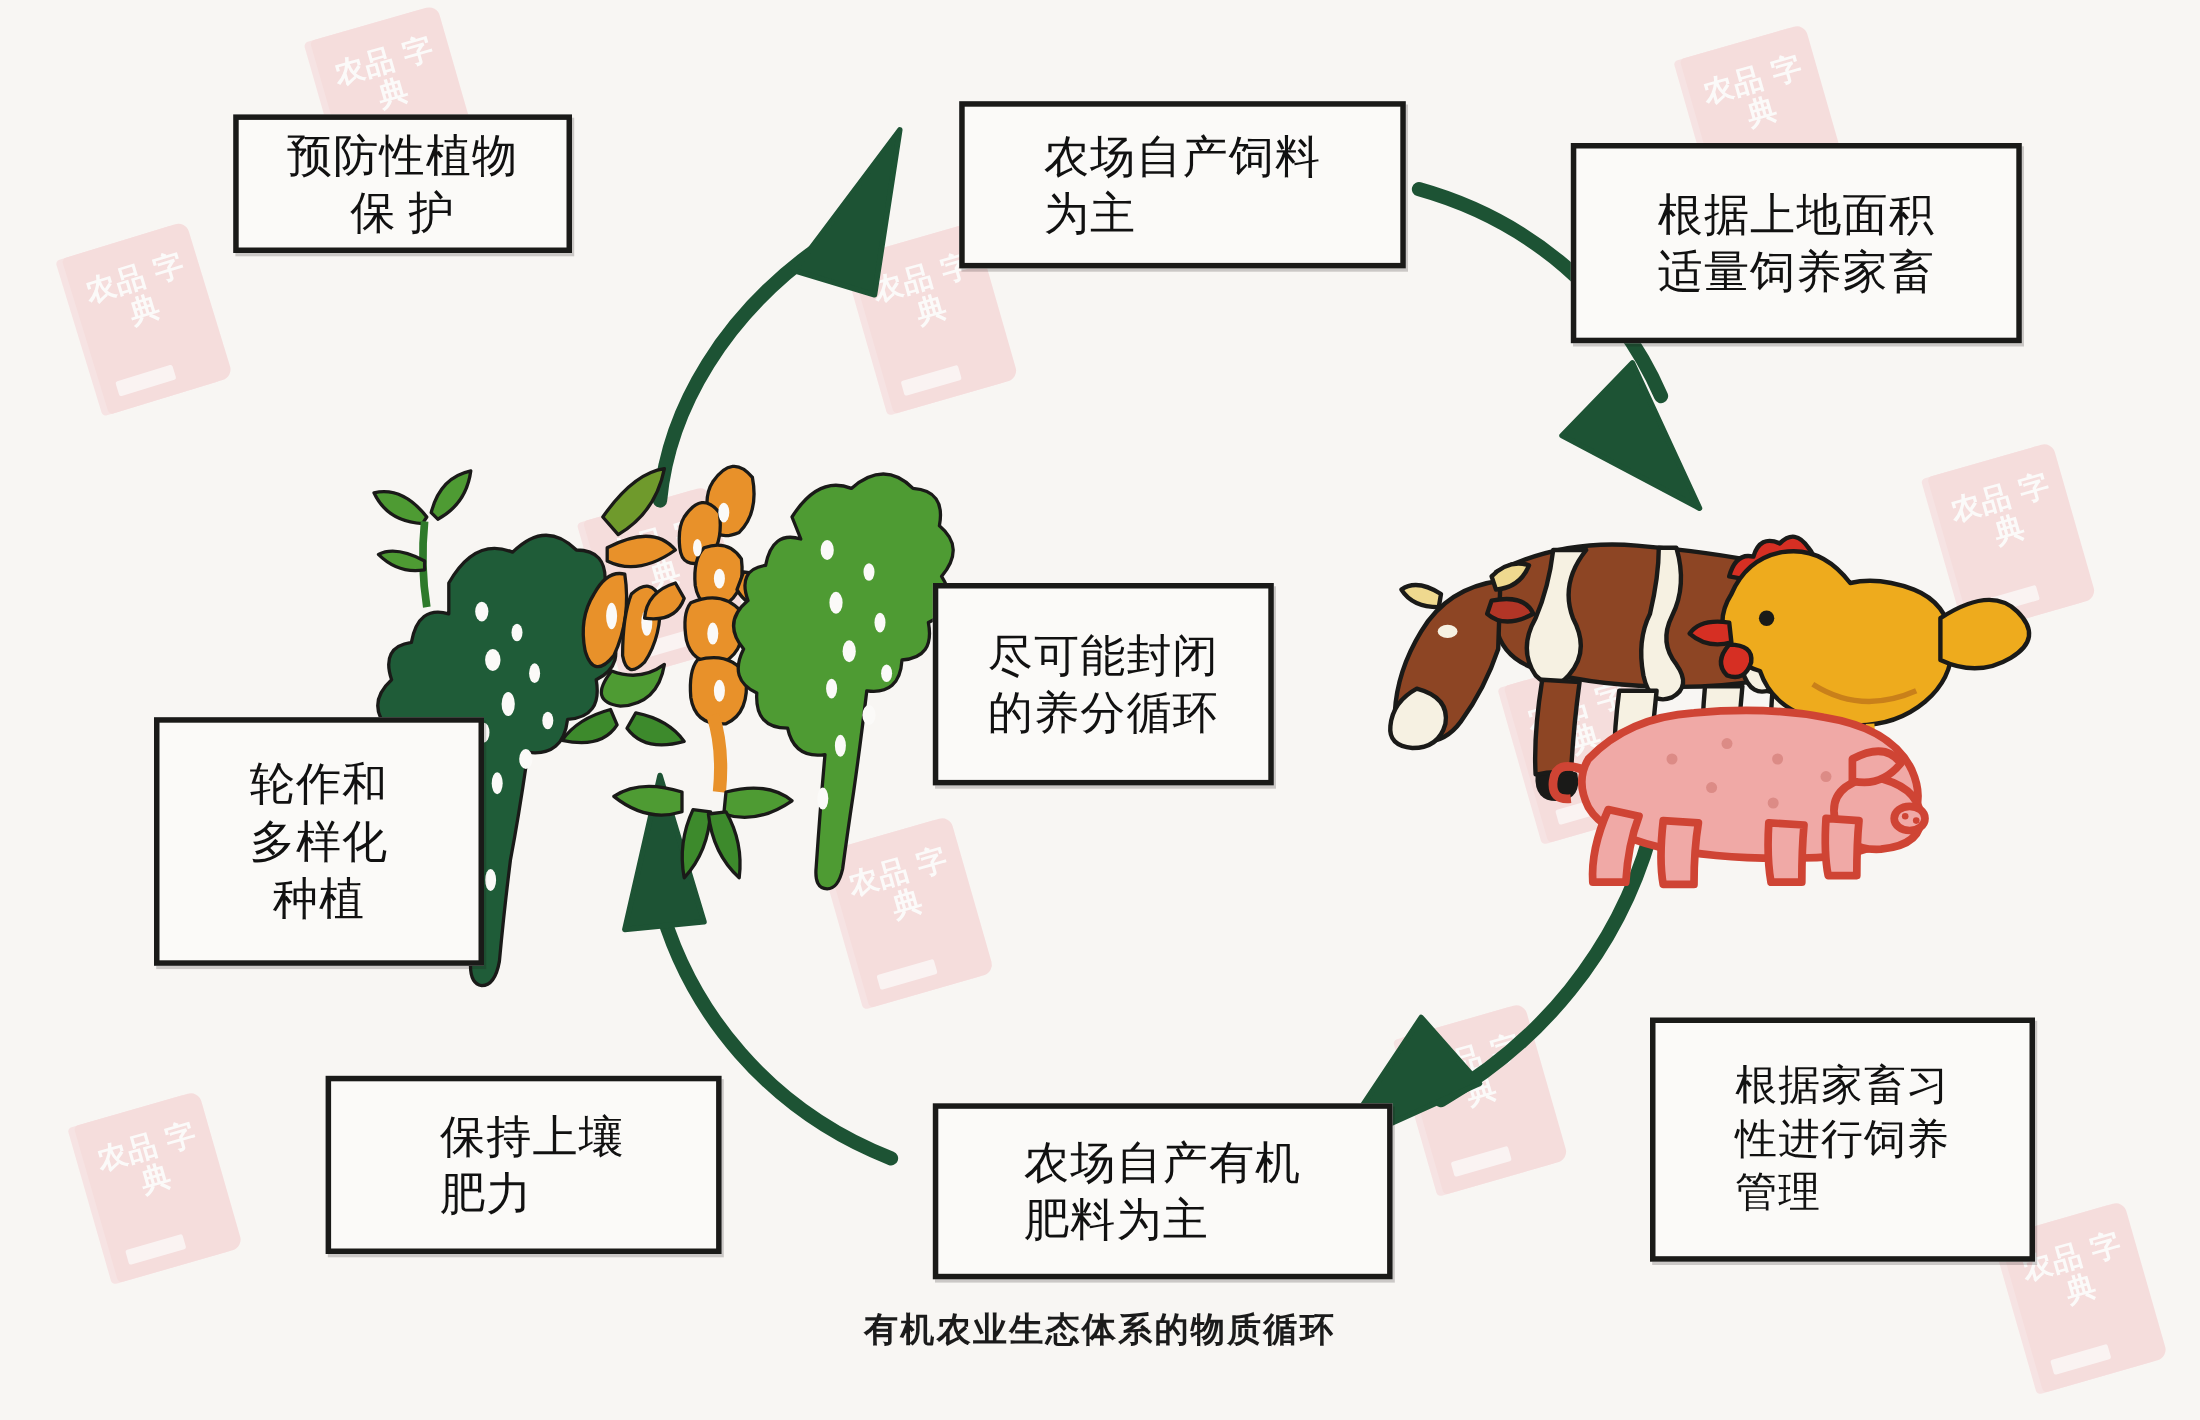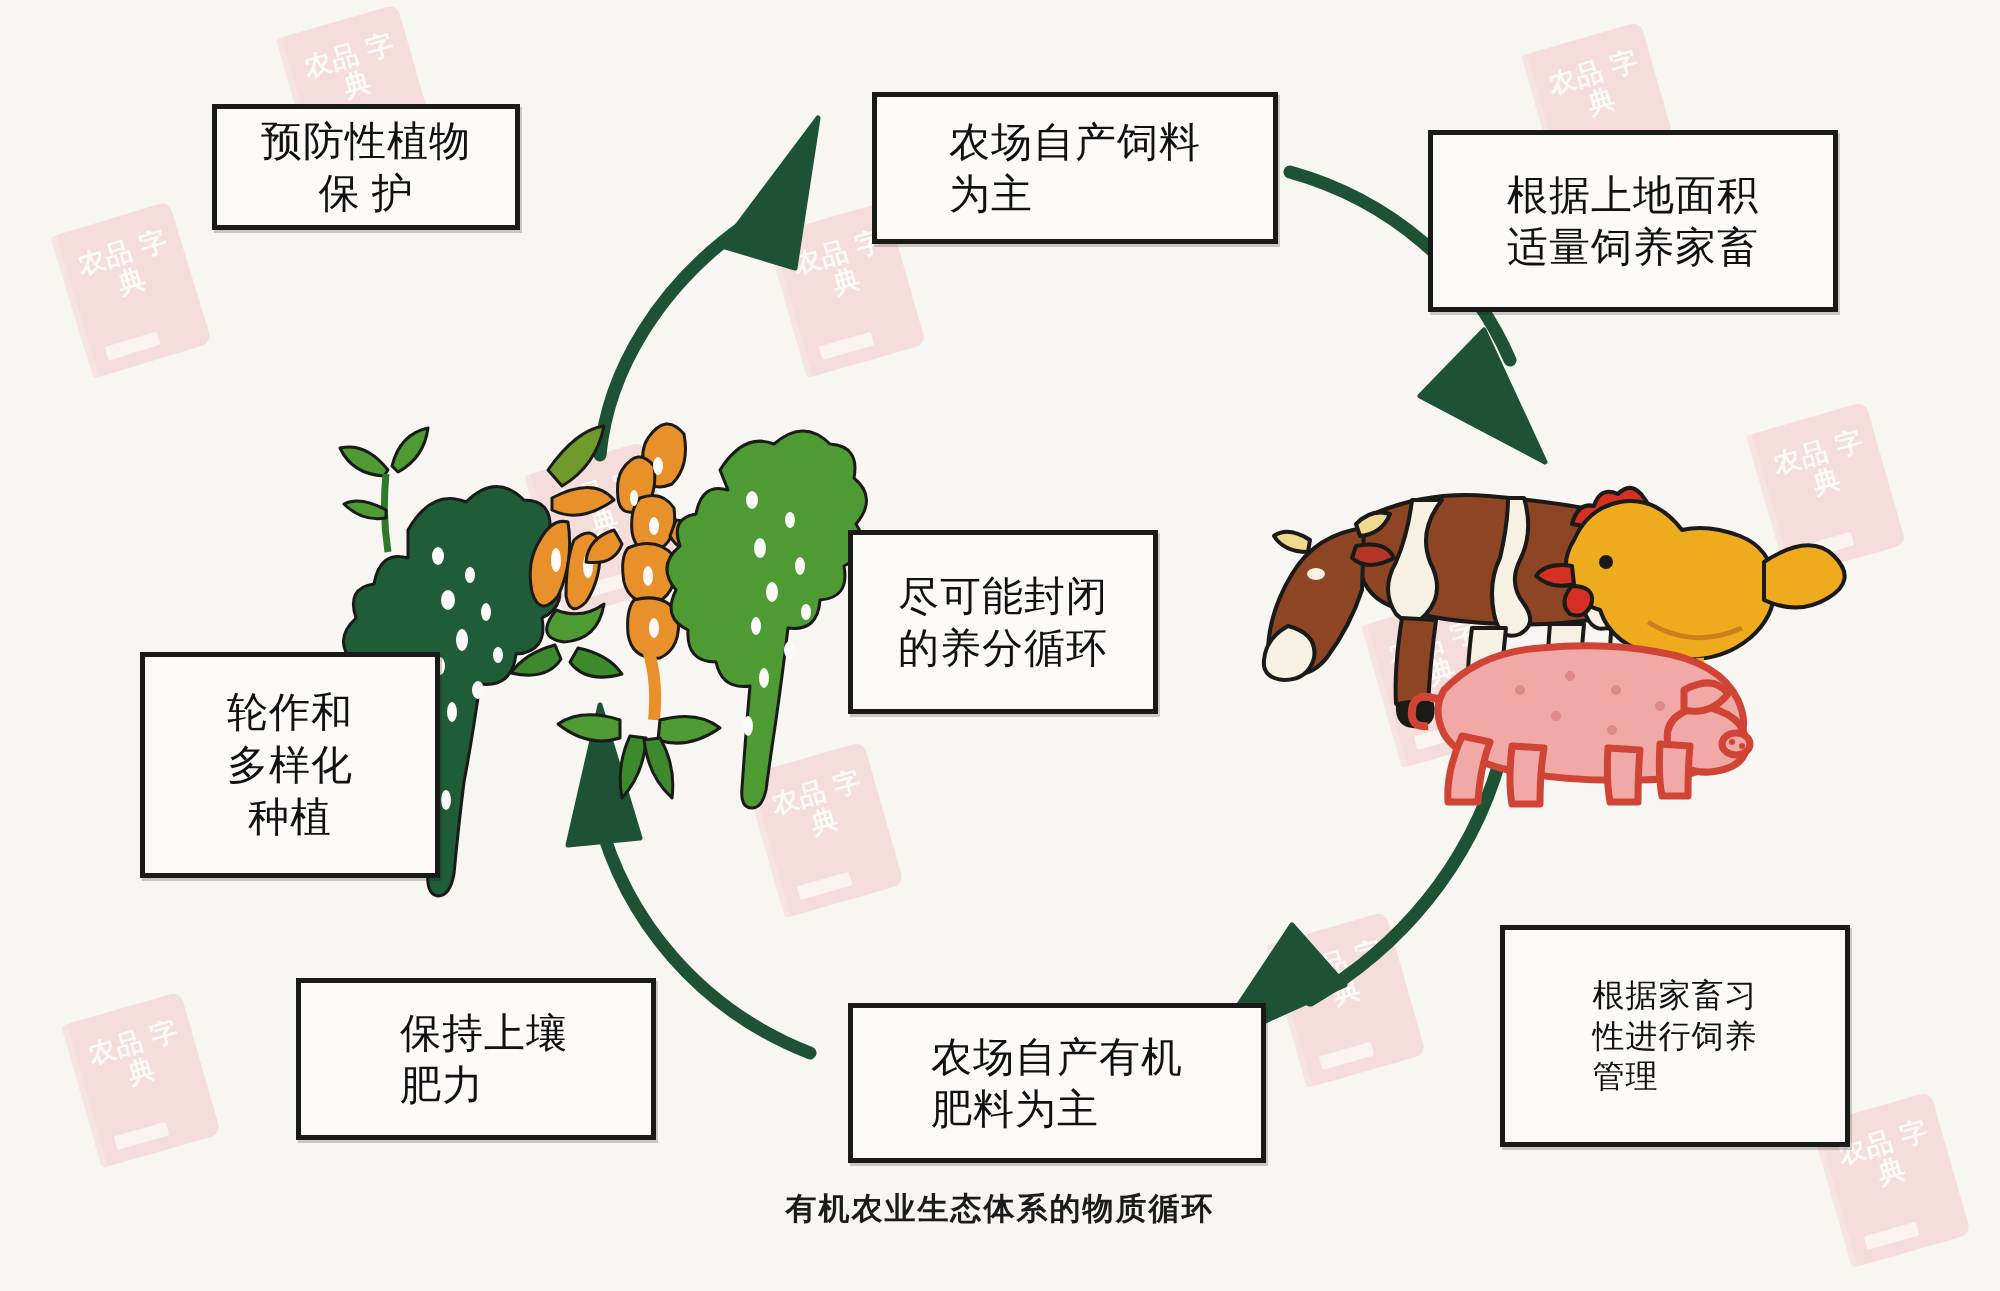--- a/index.html
+++ b/index.html
@@ -388,21 +388,21 @@
   <div class="node" style="left:296px;top:978px;width:360px;height:162px;font-size:41px;padding-left:16px;">
     <div class="txt" style="text-align:left;">保持上壤
 肥力</div>
   </div>
 
   <div class="node" style="left:848px;top:1003px;width:418px;height:160px;font-size:41px;">
     <div class="txt" style="text-align:left;">农场自产有机
 肥料为主</div>
   </div>
 
-  <div class="node" style="left:1500px;top:925px;width:350px;height:222px;font-size:32px;">
+  <div class="node" style="left:1500px;top:925px;width:350px;height:222px;font-size:38px;">
     <div class="txt" style="text-align:left;">根据家畜习
 性进行饲养
 管理</div>
   </div>
 
   <div id="caption">有机农业生态体系的物质循环</div>
 
 </div>
 
 </body></html>

